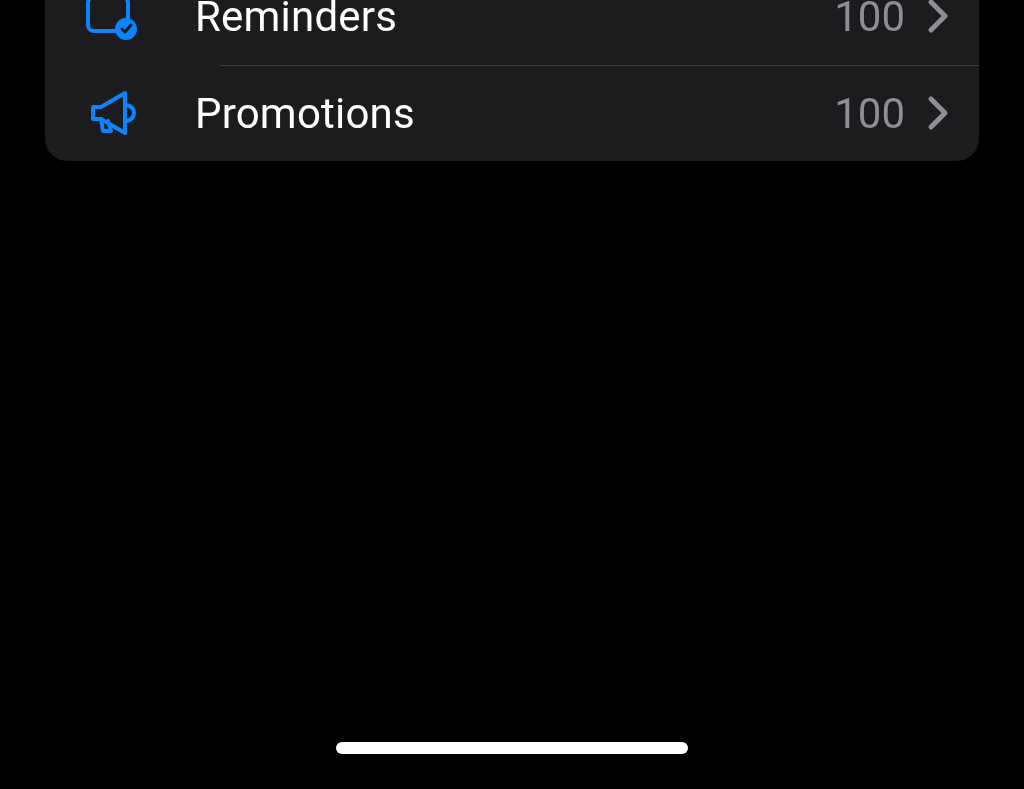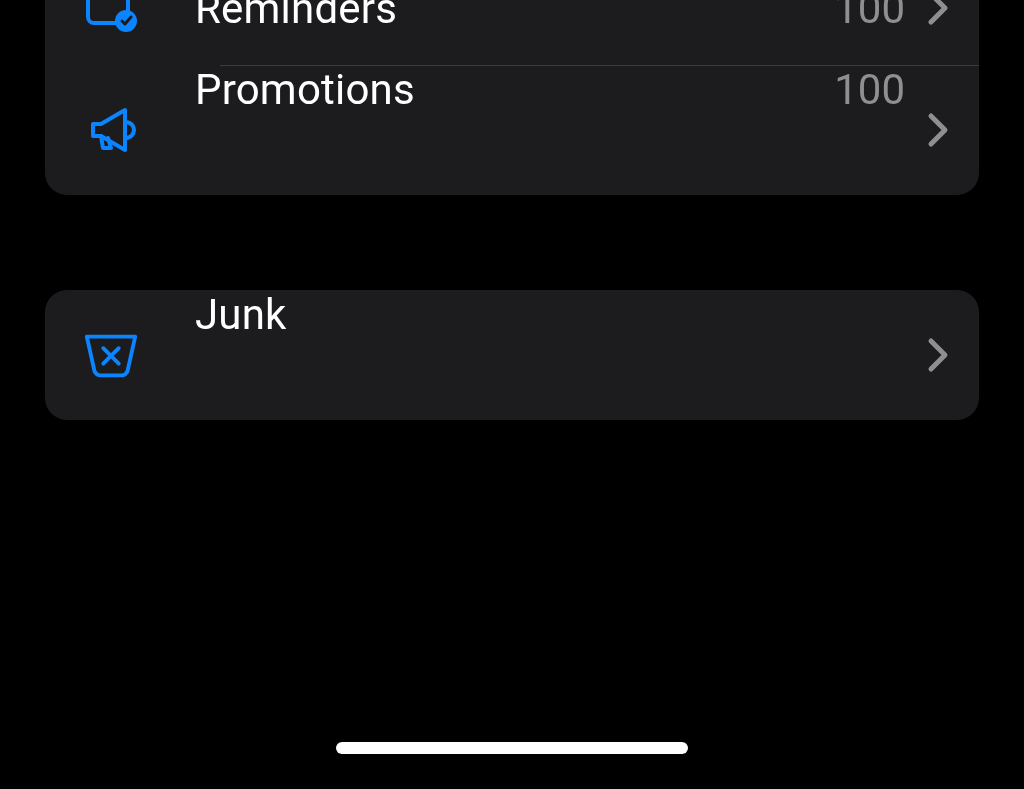--- a/index.html
+++ b/index.html
@@ -27,28 +27,29 @@
       border-radius: 22px;
       overflow: hidden;
     }
     .group-top {
       border-top-left-radius: 0;
       border-top-right-radius: 0;
       margin-top: 0;
     }
     .row {
       display: flex;
-      height: 130px;
+      align-items: center;
+      height: 96px;
       padding: 0 30px 0 36px;
       position: relative;
     }
     .row-partial {
       height: 65px;
       align-items: flex-start;
-      padding-top: 8px;
+      padding-top: 16px;
     }
     .row-partial .row-content {
       transform: translateY(-50%);
     }
     .row-content {
       display: flex;
       align-items: center;
       width: 100%;
     }
     .divider {
@@ -142,36 +143,19 @@
       <div class="chevron">
         <svg width="22" height="36" viewBox="0 0 22 36">
           <path d="M4 4 L18 18 L4 32" stroke="#8e8e93" stroke-width="5" fill="none" stroke-linecap="round" stroke-linejoin="round"></path>
         </svg>
       </div>
     </div>
   </div>
 
   <div class="spacer"></div>
 
-  <div class="group">
-    <div class="row">
-      <div class="icon-box">
-        <svg width="62" height="54" viewBox="0 0 62 54" fill="none">
-          <path d="M6 8 L56 8 L48 44 C48 44 46 48 42 48 L20 48 C16 48 14 44 14 44 L6 8 Z" stroke="#0a84ff" stroke-width="4" stroke-linejoin="round"></path>
-          <line x1="23" y1="20" x2="39" y2="36" stroke="#0a84ff" stroke-width="4" stroke-linecap="round"></line>
-          <line x1="39" y1="20" x2="23" y2="36" stroke="#0a84ff" stroke-width="4" stroke-linecap="round"></line>
-        </svg>
-      </div>
-      <div class="label">Junk</div>
-      <div class="chevron">
-        <svg width="22" height="36" viewBox="0 0 22 36">
-          <path d="M4 4 L18 18 L4 32" stroke="#8e8e93" stroke-width="5" fill="none" stroke-linecap="round" stroke-linejoin="round"></path>
-        </svg>
-      </div>
-    </div>
-  </div>
 
   <div class="spacer"></div>
 
 
 </div>
 
 <div class="home-indicator"></div>
 
 </body></html>

